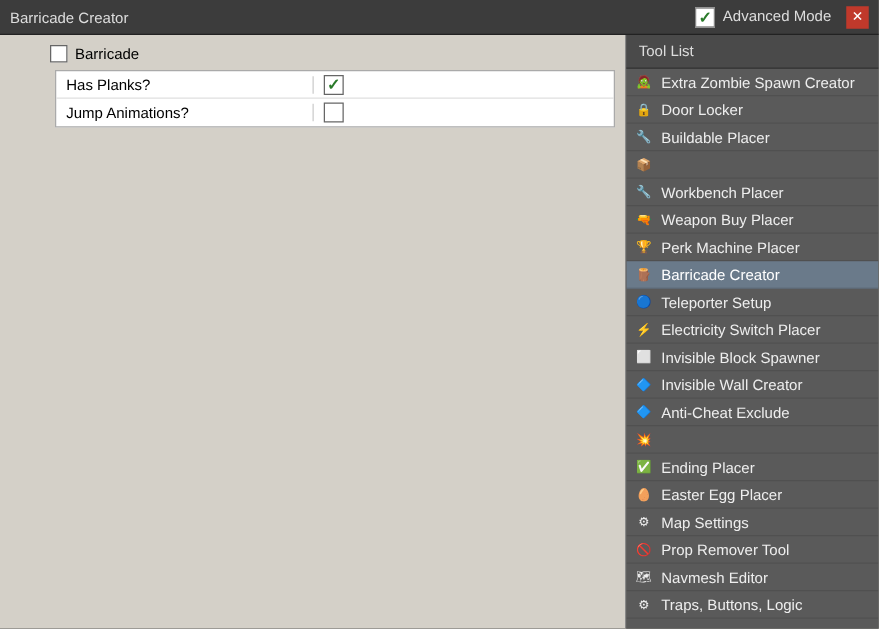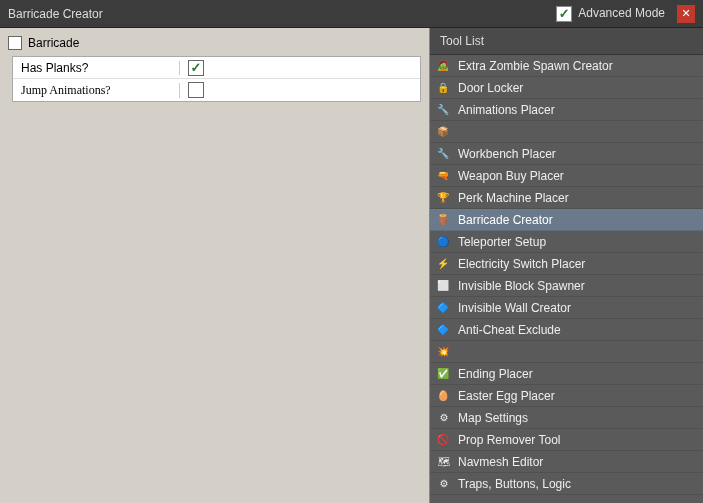--- a/index.html
+++ b/index.html
@@ -69,25 +69,26 @@
     
     .main-content {
       display: flex;
       flex: 1;
       overflow: hidden;
     }
 
     
     .left-panel {
       background: #d4d0c8;
-      width: 430px;
+      width: 501px;
       flex-shrink: 0;
       display: flex;
       flex-direction: column;
       border-right: 1px solid #888;
+      padding-left: 32px;
     }
 
     .barricade-group {
       padding: 8px;
     }
 
     .group-header {
       display: flex;
       align-items: center;
       gap: 6px;
@@ -116,21 +117,20 @@
 
     .prop-row {
       display: flex;
       align-items: center;
       height: 22px;
       border-bottom: 1px solid #e0e0e0;
     }
 
     .prop-row:last-child {
       border-bottom: none;
-      font-family: Liberation Serif, serif;
     }
 
     .prop-label {
       flex: 1;
       padding: 0 8px;
       color: #000;
       font-size: 12px;
       border-right: 1px solid #ccc;
     }
 
@@ -271,21 +271,21 @@
     <div class="tool-item">
           <div class="tool-icon" style="font-size: 10px;">🧟</div>
           <span class="tool-label">Extra Zombie Spawn Creator</span>
         </div>
         <div class="tool-item">
           <div class="tool-icon" style="font-size: 10px;">🔒</div>
           <span class="tool-label">Door Locker</span>
         </div>
         <div class="tool-item">
           <div class="tool-icon" style="font-size: 10px;">🔧</div>
-          <span class="tool-label">Animations Placer</span>
+          <span class="tool-label">Buildable Placer</span>
         </div>
         <div class="tool-item">
           <div class="tool-icon" style="font-size: 10px;">📦</div>
         </div>
         <div class="tool-item">
           <div class="tool-icon" style="font-size: 10px;">🔧</div>
           <span class="tool-label">Workbench Placer</span>
         </div>
         <div class="tool-item">
           <div class="tool-icon" style="font-size: 10px;">🔫</div>

